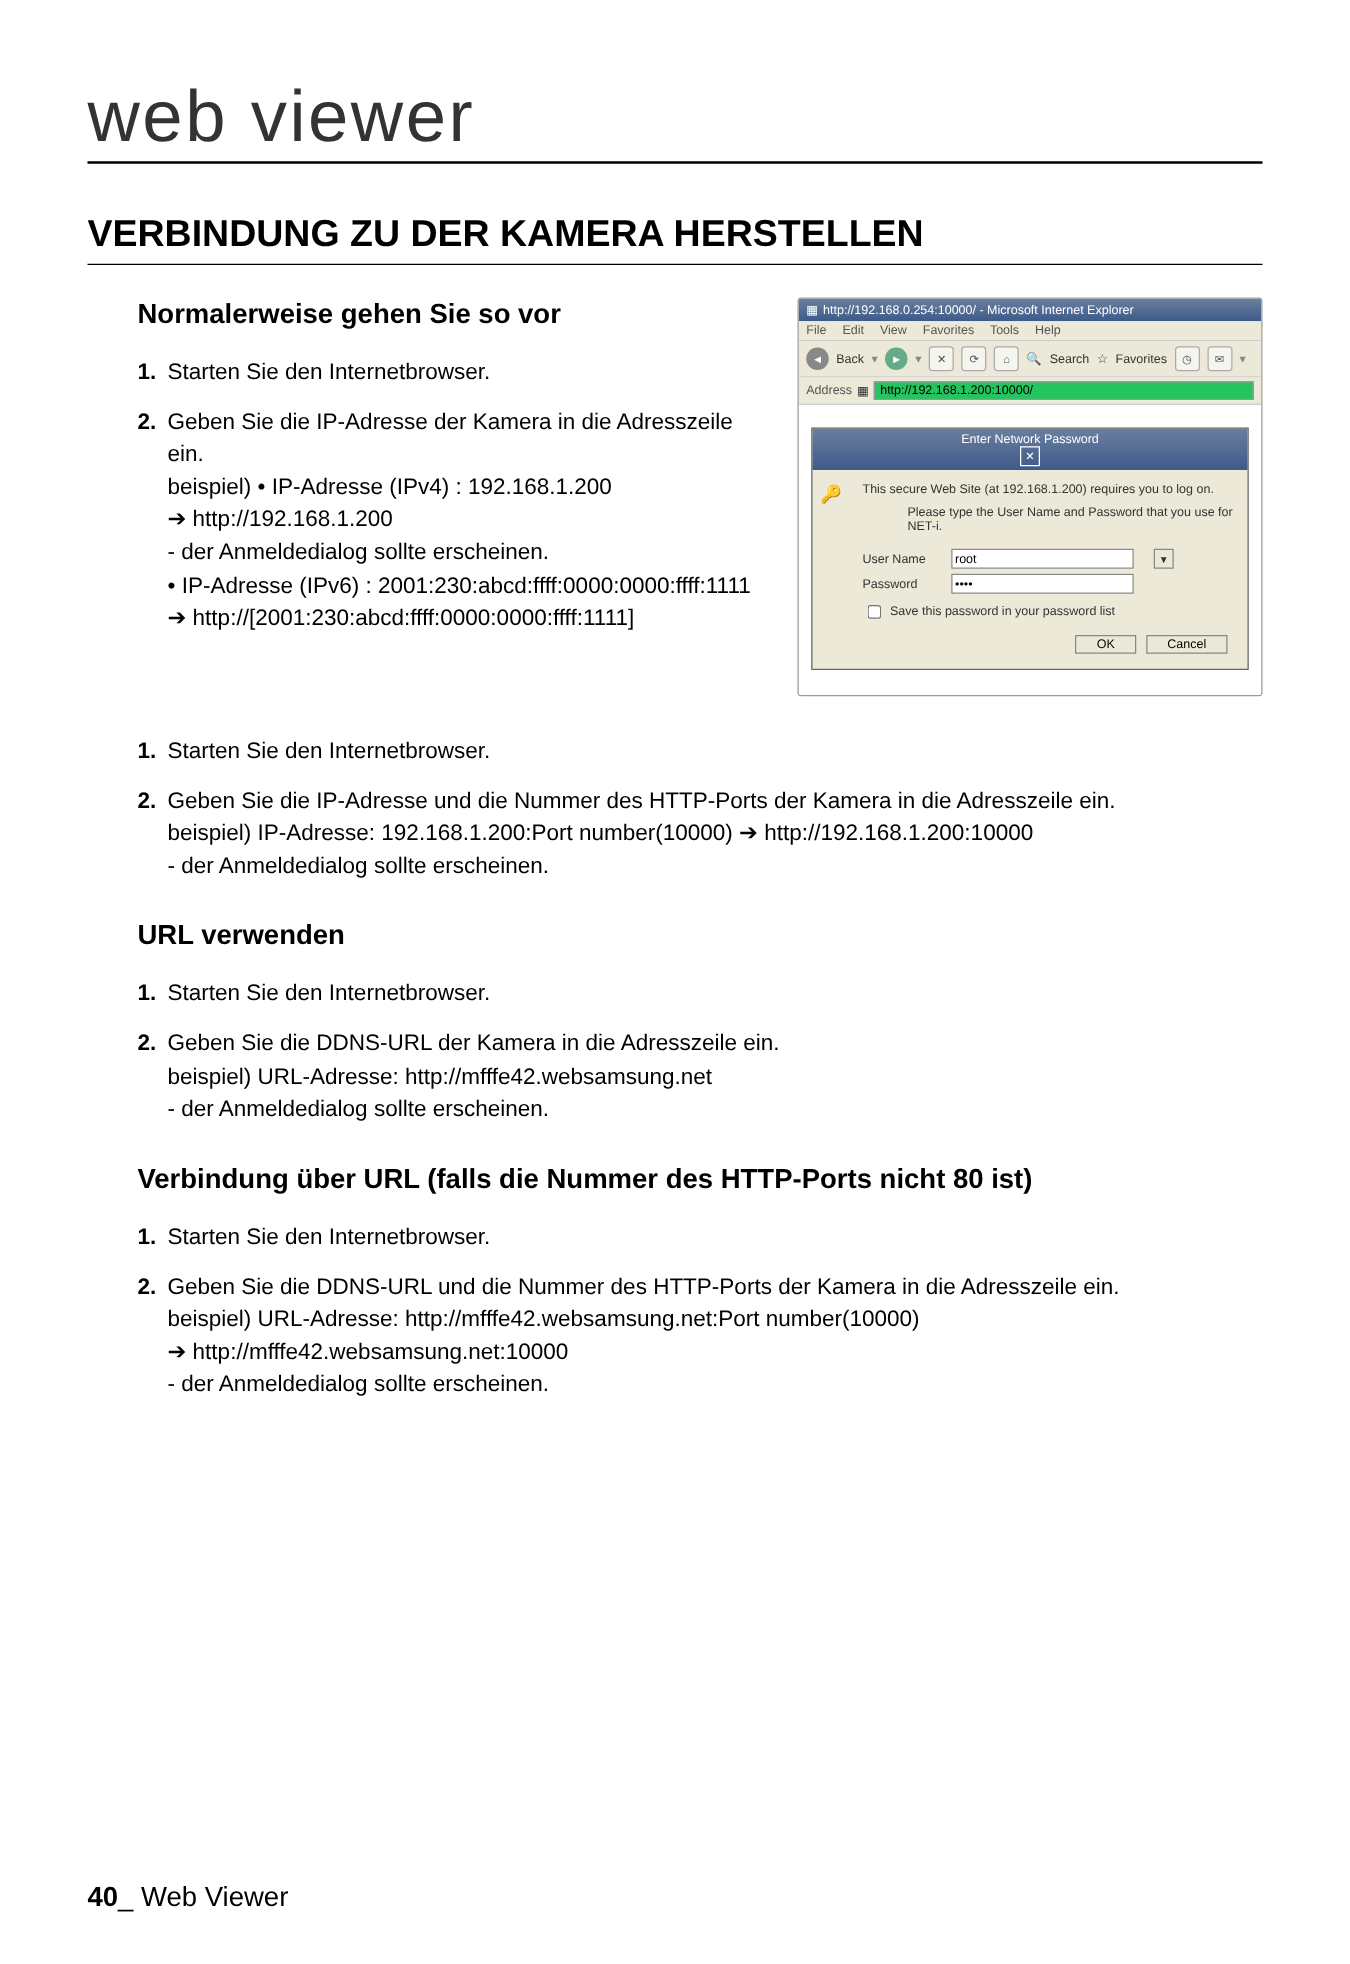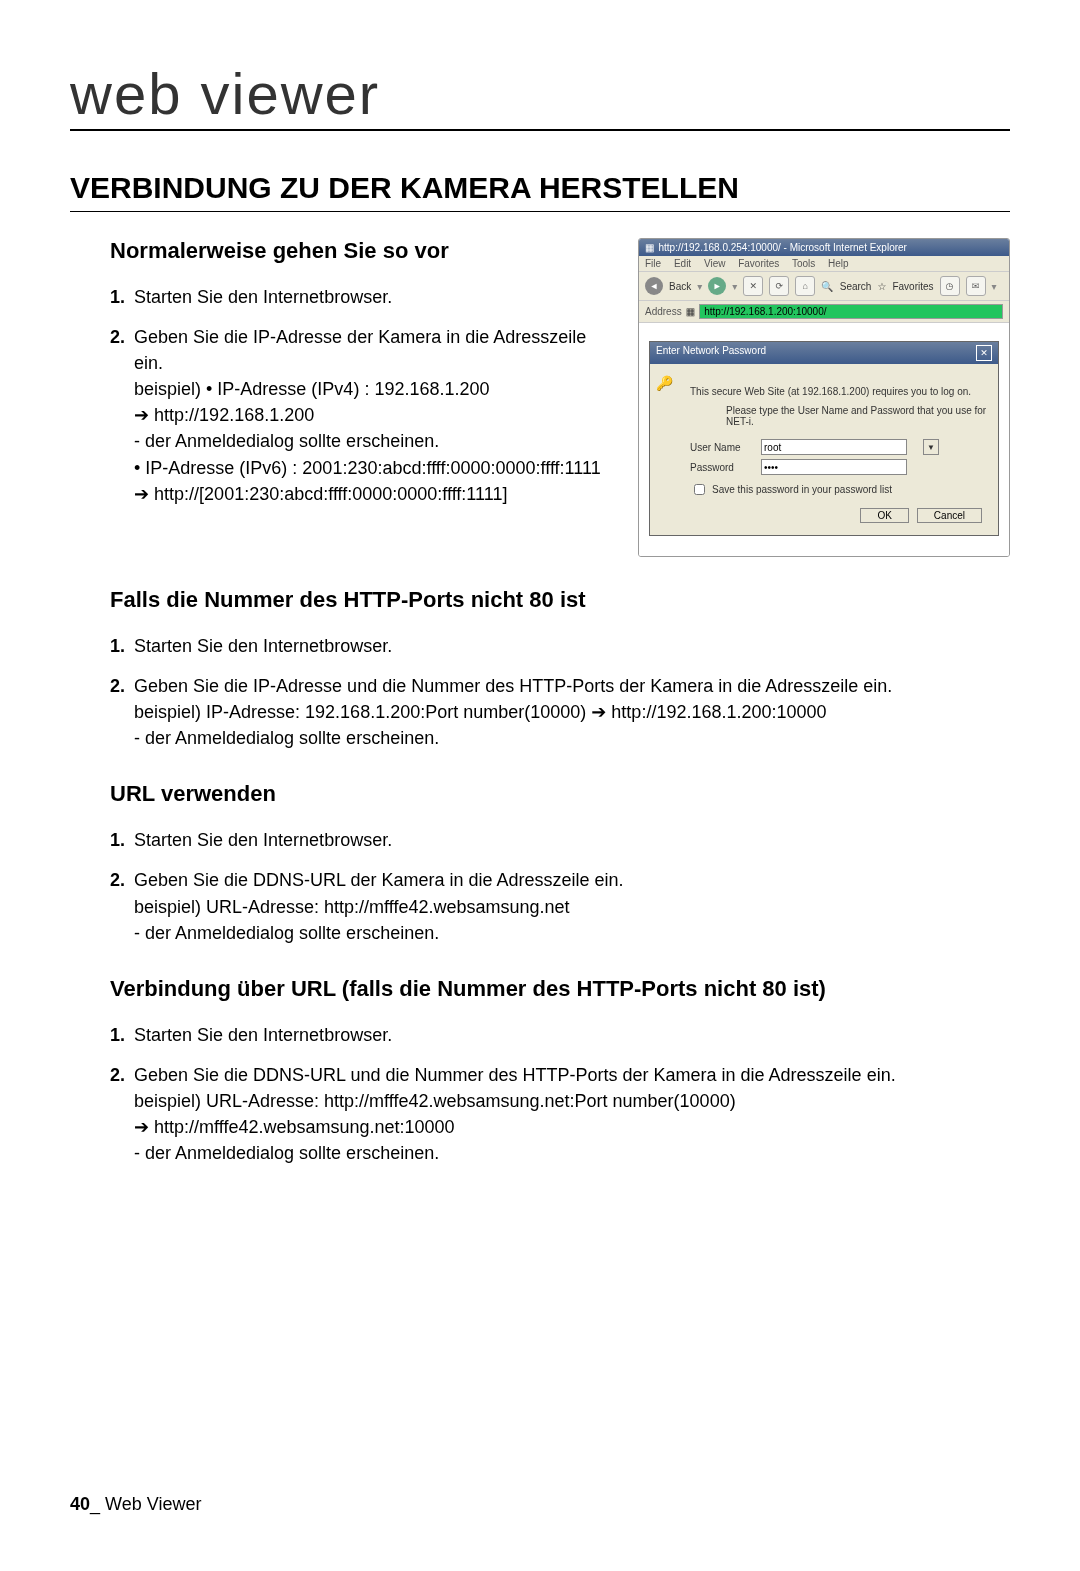--- a/index.html
+++ b/index.html
@@ -128,27 +128,29 @@
     border: 1px solid #666;
     background: #ece9d8;
     font-size: 10px;
   }
   .auth-title {
     background: linear-gradient(#6a7f9e, #3d5a8a);
     color:#fff;
     padding: 3px 6px;
     display:flex;
     justify-content: space-between;
+    align-items:center;
+    flex-direction:column;
   }
   .auth-close {
     width:14px; height:14px; border:1px solid #fff; display:flex;
     align-items:center; justify-content:center; font-size:9px;
   }
   .auth-body { padding: 10px 10px 12px 10px; }
-  .auth-body .msg1 { margin:12px 0 8px 30px;}
+  .auth-body .msg1 { margin:0 0 8px 30px;}
   .auth-body .msg2 { margin:0 0 12px 30px;padding-left:36px;}
   .auth-row { display:flex; align-items:center; gap:16px; margin:4px 0 4px 30px;}
   .auth-row label { width: 55px;}
   .auth-row input[type=text], .auth-row input[type=password] {
     flex:0 0 140px; font-size:10px; padding:0 2px; border:1px solid #888; height:14px;
   }
   .save-row { margin: 6px 0 10px 30px; display:flex; align-items:center; gap:4px;}
   .save-row input[type=checkbox]{ width:11px; height:11px;}
   .btn-row { display:flex; justify-content:flex-end; gap:8px; padding-right:6px;}
   .win-btn {
@@ -159,22 +161,22 @@
     position:absolute; left:6px; top:10px; width:18px; height:18px;
     display:flex; align-items:center; justify-content:center; font-size:14px; color:#555;
   }
   .dd-arrow {
     width:14px; height:14px; border:1px solid #888; background:#ece9d8;
     display:inline-flex; align-items:center; justify-content:center; font-size:8px;
   }
   .footer {
     position: absolute;
     left: 70px;
-    bottom: 56px;
-    font-size: 18px;
+    bottom: 40px;
+    font-size: 22px;
     color: #000;
   }
   .footer .pg { font-weight: bold; }
   .footer .sep { color:#000;}
 </style>
 </head>
 <body>
 
 <div class="page">
   <div class="page-header">web viewer</div>
@@ -261,21 +263,20 @@
             <div class="btn-row">
               <button class="win-btn">OK</button>
               <button class="win-btn">Cancel</button>
             </div>
           </div>
         </div>
       </div>
     </div>
   </div>
 
-  <div class="sub-title mt">Falls die Nummer des HTTP-Ports nicht 80 ist</div>
   <ol class="steps">
     <li>
       <span class="num">1.</span>
       <span>Starten Sie den Internetbrowser.</span>
     </li>
     <li>
       <span class="num">2.</span>
       <span class="sub-line">Geben Sie die IP-Adresse und die Nummer des HTTP-Ports der Kamera in die Adresszeile ein.</span>
       <span class="sub-line">beispiel) IP-Adresse: 192.168.1.200:Port number(10000) ➔ http://192.168.1.200:10000</span>
       <span class="sub-line">- der Anmeldedialog sollte erscheinen.</span>

